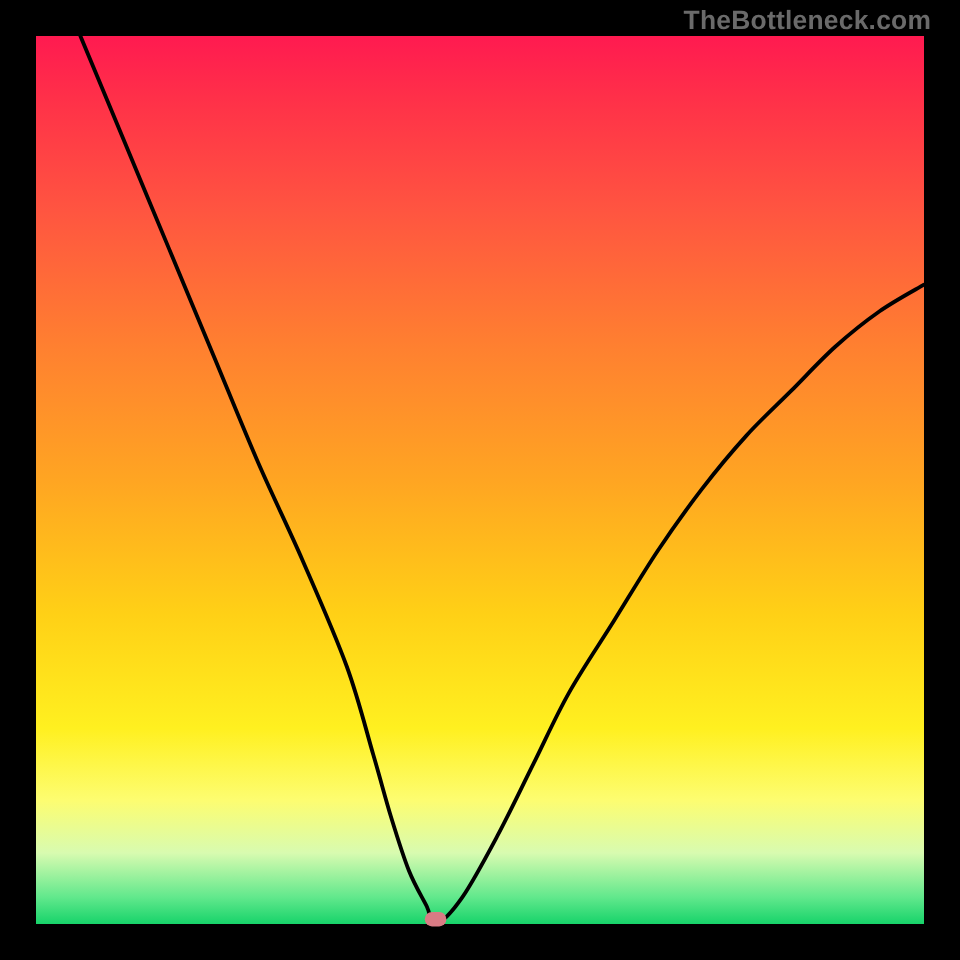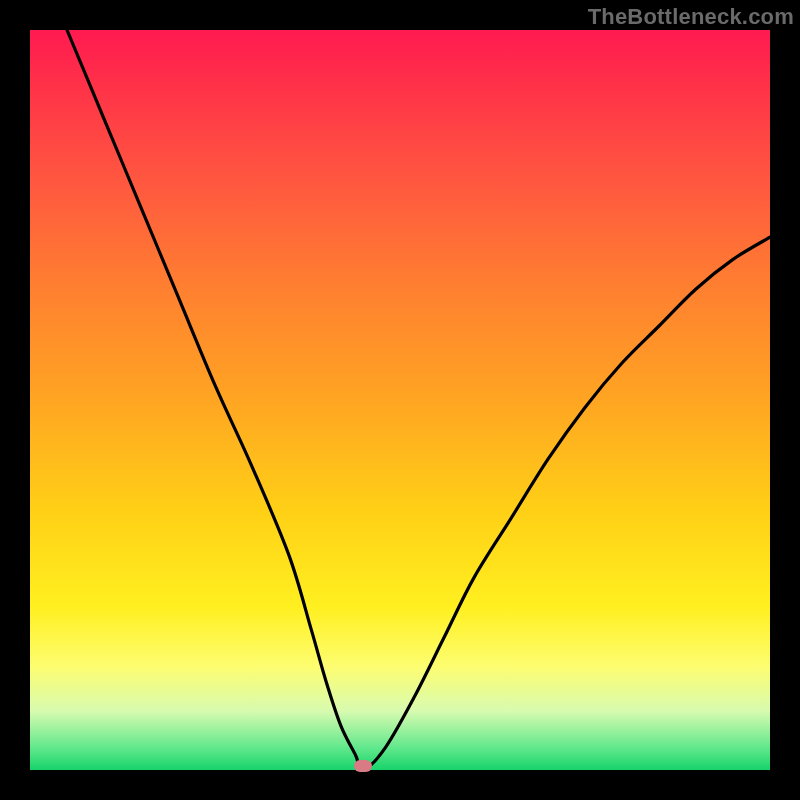--- a/index.html
+++ b/index.html
@@ -13,21 +13,21 @@
   }
   .frame {
     position: relative;
     width: 800px;
     height: 800px;
     background: #000;
   }
   .watermark {
     position: absolute;
     top: 4px;
-    right: 6px;
+    right: 24px;
     color: #6a6a6a;
     font-size: 22px;
     font-weight: 600;
     letter-spacing: 0.2px;
     z-index: 10;
   }
   .plot {
     position: absolute;
     left: 30px;
     top: 30px;

